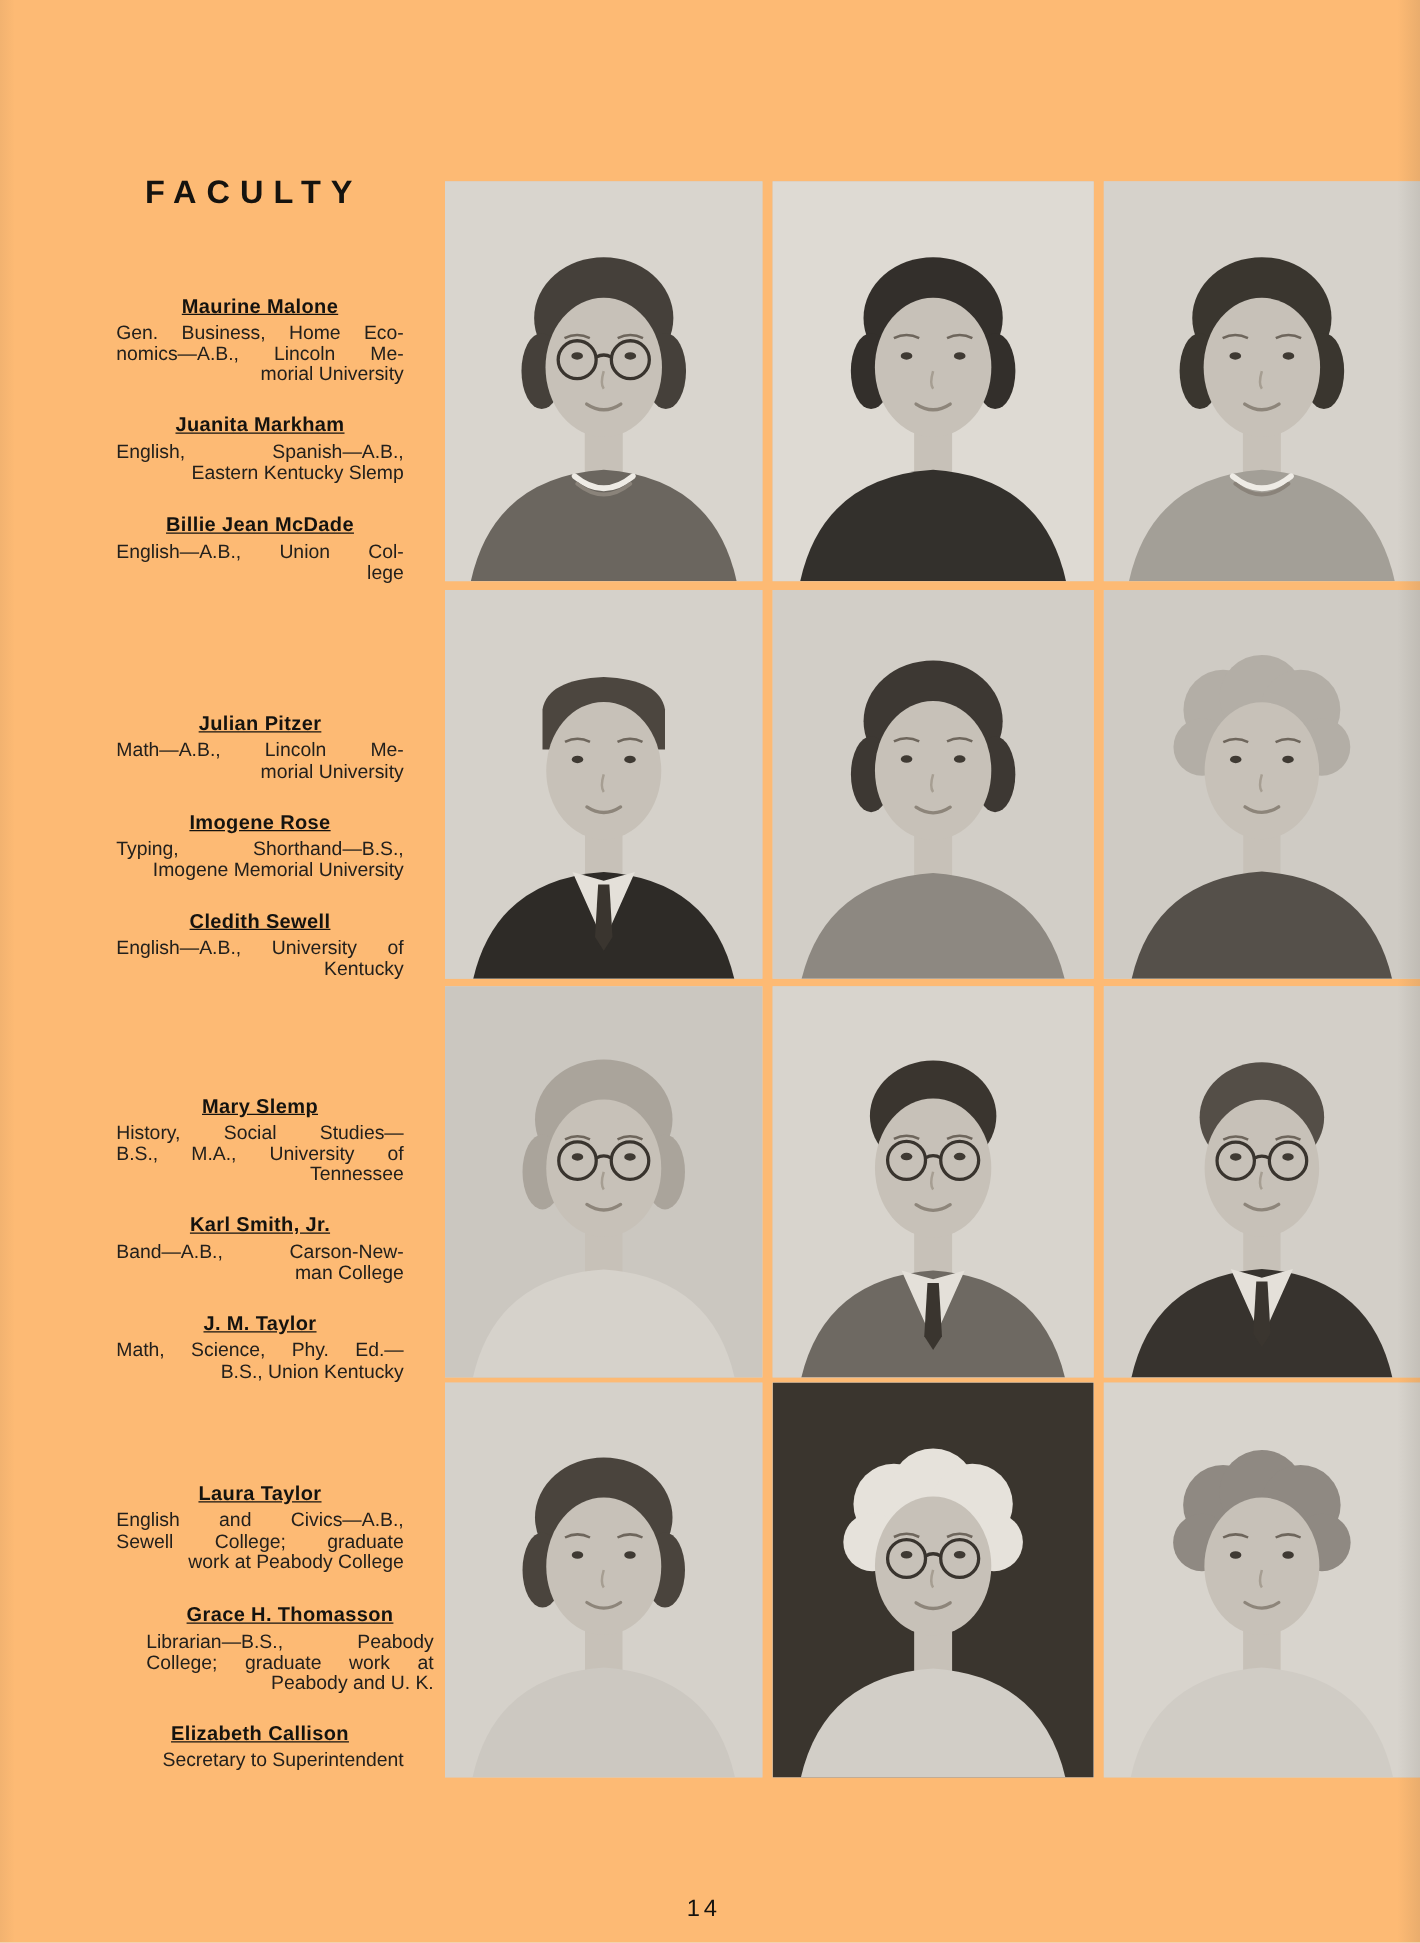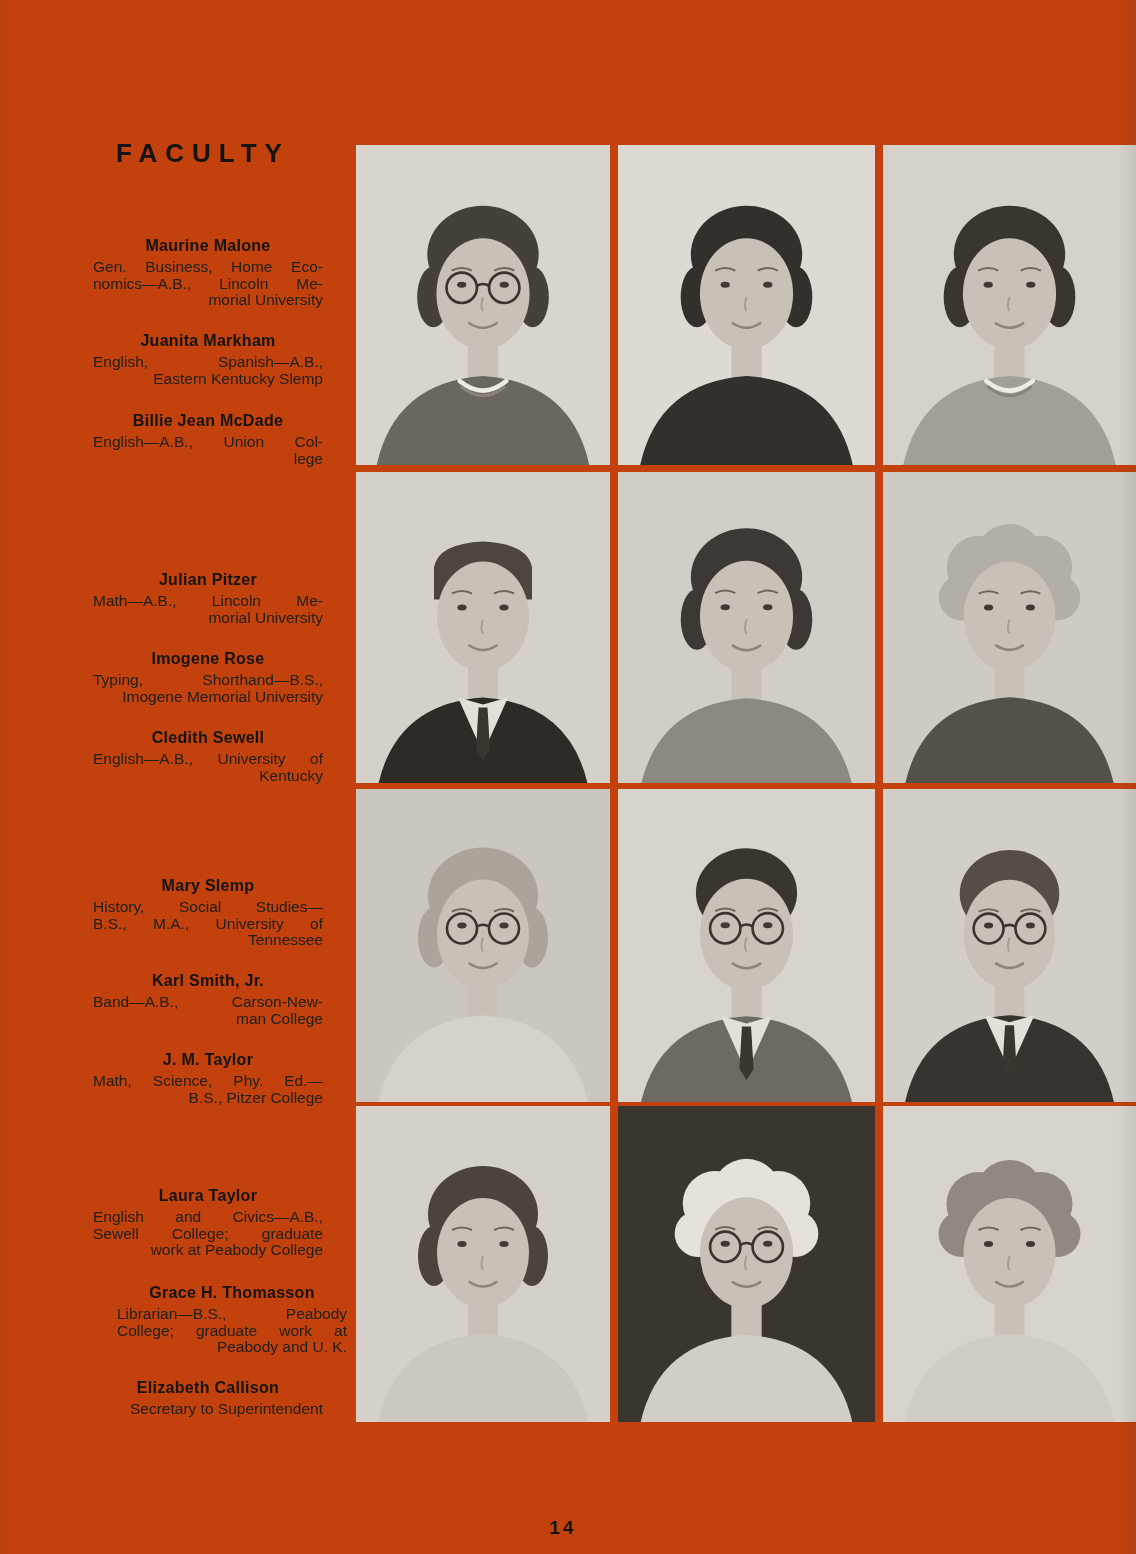--- a/index.html
+++ b/index.html
@@ -1,36 +1,36 @@
 <!DOCTYPE html>
 <html><head>
 <meta charset="utf-8">
 <style>
   html,body{margin:0;padding:0;background:#e8e6e0;}
   .page{
-    position:relative;width:1136px;height:1554px;background:#c2410c;
+    position:relative;width:1136px;height:1554px;background:#fdba74;
     overflow:hidden;font-family:"Liberation Sans",sans-serif;color:#1c1a17;
   }
   .title{
     position:absolute;left:116px;top:138px;margin:0;
     font-size:26px;font-weight:bold;letter-spacing:8px;color:#15130f;
   }
   .entry{position:absolute;left:93px;width:230px;}
   .entry .name{
     font-size:16px;font-weight:bold;text-align:center;
-    line-height:19px;margin-bottom:4px;letter-spacing:0.3px;color:#15130f;
+    line-height:19px;margin-bottom:4px;letter-spacing:0.3px;color:#15130f;text-decoration:underline;
   }
   .entry .line{font-size:15.5px;line-height:16.5px;color:#23201c;}
   .jline{text-align:justify;text-align-last:justify;}
   .lline{text-align:right;}
   .cell{position:absolute;overflow:hidden;background:#d6d2cb;}
   .cell svg{display:block;width:100%;height:100%;}
   .pageno{
     position:absolute;left:518px;top:1517px;width:90px;text-align:center;
-    font-size:19px;font-weight:bold;letter-spacing:3px;color:#15130f;
+    font-size:19px;font-weight:normal;letter-spacing:3px;color:#15130f;
   }
   .edge-shadow{
     position:absolute;top:0;right:0;width:18px;height:100%;pointer-events:none;
     background:linear-gradient(to right,rgba(60,54,44,0) 0%,rgba(60,54,44,0.10) 100%);
   }
   .edge-smudge{
     position:absolute;top:0;left:0;width:12px;height:100%;pointer-events:none;
     background:linear-gradient(to right,rgba(60,54,44,0.06) 0%,rgba(60,54,44,0) 100%);
   }
 </style>
@@ -78,21 +78,21 @@
         <div class="line lline">Tennessee</div>
       </div>
       <div class="entry" style="top: 971px;">
         <div class="name">Karl Smith, Jr.</div>
         <div class="line jline">Band—A.B., Carson-New-</div>
         <div class="line lline">man College</div>
       </div>
       <div class="entry" style="top: 1050px;">
         <div class="name">J. M. Taylor</div>
         <div class="line jline">Math, Science, Phy. Ed.—</div>
-        <div class="line lline">B.S., Pitzer College</div>
+        <div class="line lline">B.S., Union Kentucky</div>
       </div>
       <div class="entry" style="top: 1186px;">
         <div class="name">Laura Taylor</div>
         <div class="line jline">English and Civics—A.B.,</div>
         <div class="line jline">Sewell College; graduate</div>
         <div class="line lline">work at Peabody College</div>
       </div>
       <div class="entry" style="top: 1283px; margin-left: 24px;">
         <div class="name">Grace H. Thomasson</div>
         <div class="line jline">Librarian—B.S., Peabody</div>

